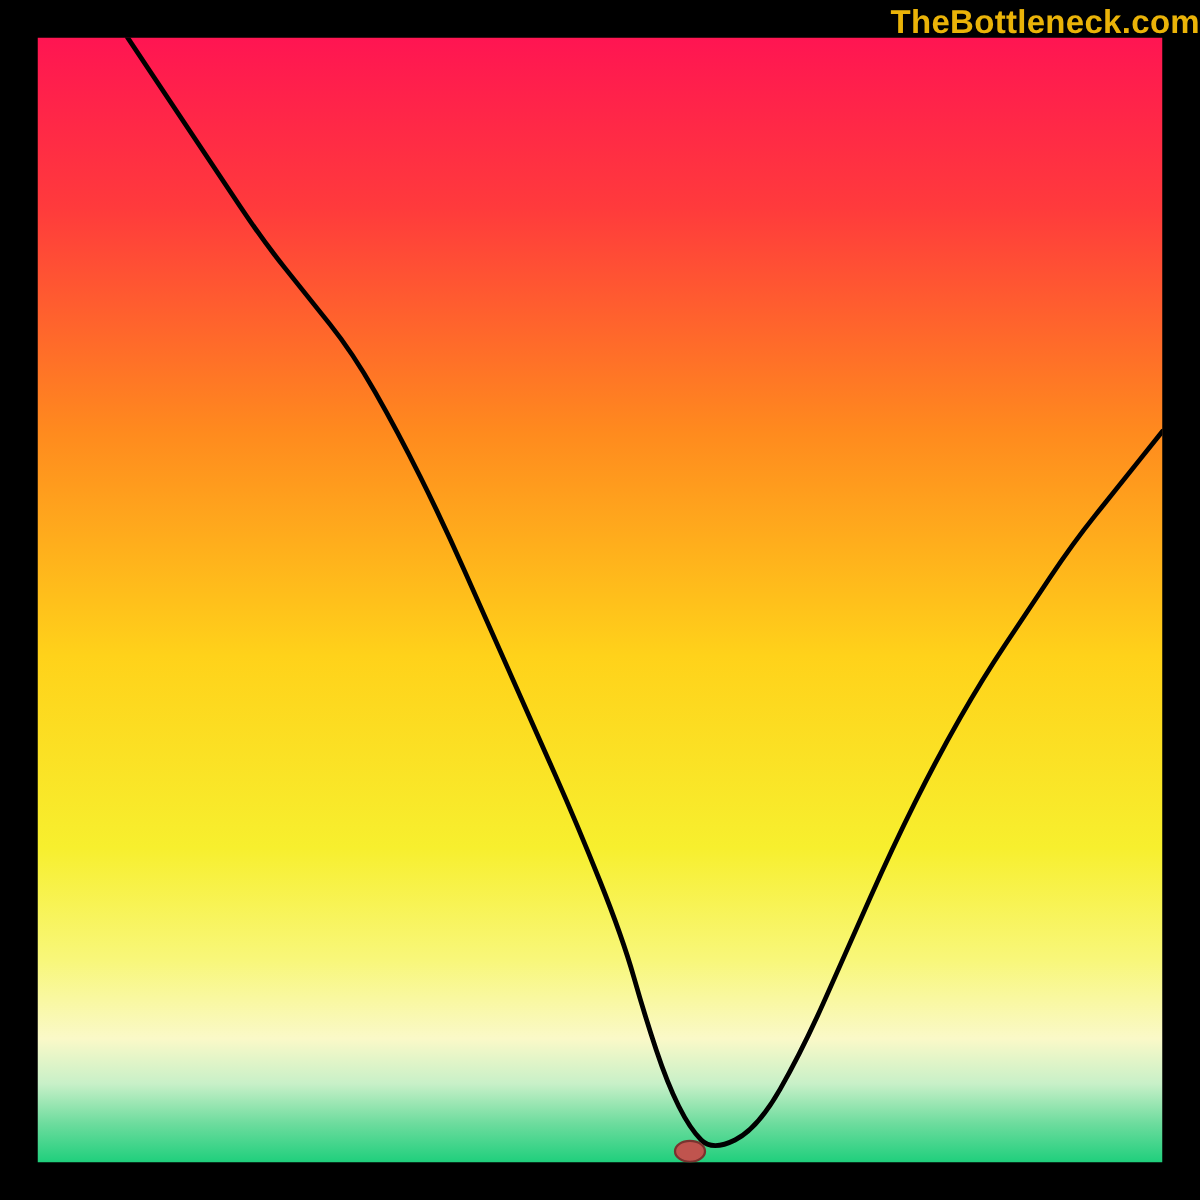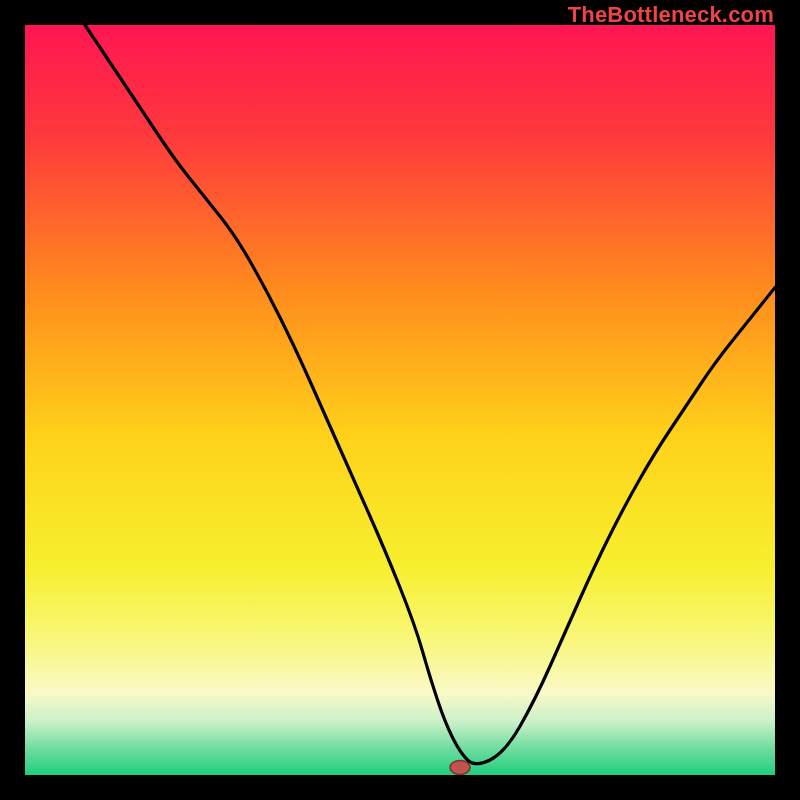--- a/index.html
+++ b/index.html
@@ -12,22 +12,22 @@
     font-family: Arial, Helvetica, sans-serif;
   }
   .chart-wrap {
     position: relative;
     width: 800px;
     height: 800px;
   }
   .watermark {
     position: absolute;
     top: 2px;
-    right: 26px;
-    color: #ef4444;
+    right: 0;
+    color: #eab308;
     font-size: 22px;
     font-weight: 600;
     letter-spacing: 0.2px;
     z-index: 5;
   }
   .plot-frame {
     position: absolute;
     left: 25px;
     top: 25px;
     width: 750px;

